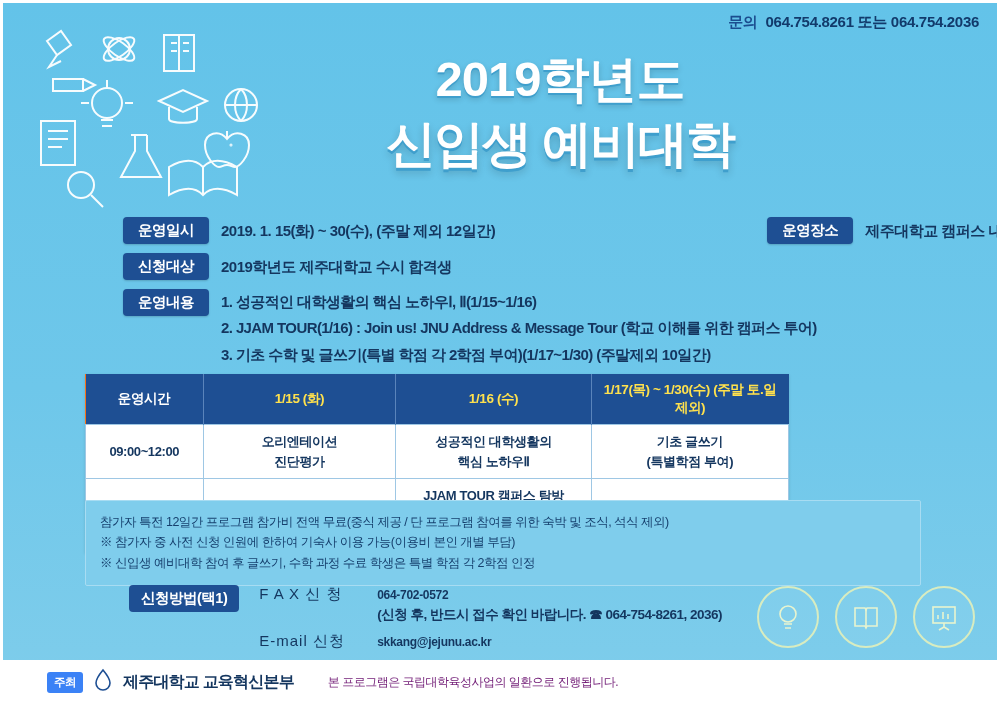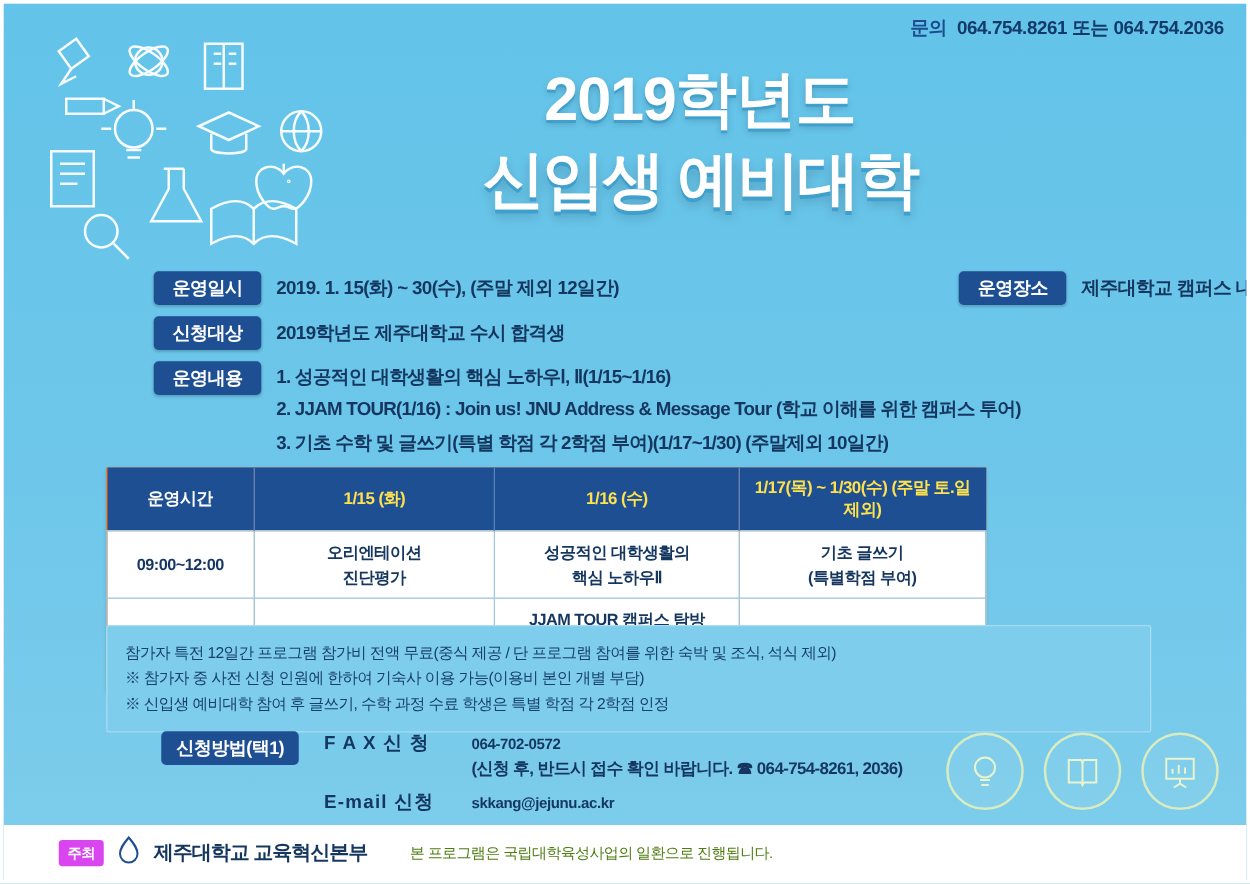--- a/index.html
+++ b/index.html
@@ -110,45 +110,45 @@
 
   
   .apply { position:absolute; left:126px; top:582px; width:700px; }
   .applyrow { display:flex; align-items:flex-start; }
   .tag3 {
     background:#1e4f93; color:#ffffff; font-weight:bold; font-size:14.5px;
     padding:4px 12px; border-radius:4px; letter-spacing:-0.5px;
   }
   .applybody { margin-left:20px; }
   .ar { display:flex; align-items:baseline; margin-bottom:2px; }
-  .ark { font-size:15px; font-weight:bold; color:#14365f; letter-spacing:1px; min-width:118px; }
+  .ark { font-size:15px; font-weight:normal; color:#14365f; letter-spacing:1px; min-width:118px; }
   .arv { font-size:12px; font-weight:bold; color:#14365f; letter-spacing:-0.3px; }
   .arsub { font-size:13.5px; font-weight:bold; color:#14365f; letter-spacing:-0.5px; margin:2px 0 8px 118px; }
 
   
   .circles { position:absolute; right:22px; bottom:56px; display:flex; gap:16px; }
   .circ {
     width:62px; height:62px; border-radius:50%;
     border:2px solid #d8ecc0;
     display:flex; align-items:center; justify-content:center;
     background:rgba(255,255,255,0.06);
   }
 
   
   .footer {
     position:absolute; left:0; right:0; bottom:0; height:44px;
     background:#ffffff;
     display:flex; align-items:center;
   }
   .hostbadge {
-    margin-left:44px; background:#d946ef; color:#fff; font-size:11.5px;
+    margin-left:44px; background:#3b82f6; color:#fff; font-size:11.5px;
     font-weight:bold; padding:3px 7px; border-radius:3px; letter-spacing:-0.5px;
   }
   .hostname { margin-left:10px; font-size:16px; font-weight:bold; color:#14365f; letter-spacing:-0.8px; }
-  .footnote { margin-left:34px; font-size:12px; color:#4d7c0f; letter-spacing:-0.5px; }
+  .footnote { margin-left:34px; font-size:12px; color:#701a75; letter-spacing:-0.5px; }
   .flame { margin-left:10px; }
 </style>
 </head>
 <body>
 
 <div class="poster">
  <div class="inner">
 
   <div class="contact">
     <span class="lbl">문의</span><span>064.754.8261 또는 064.754.2036</span>

